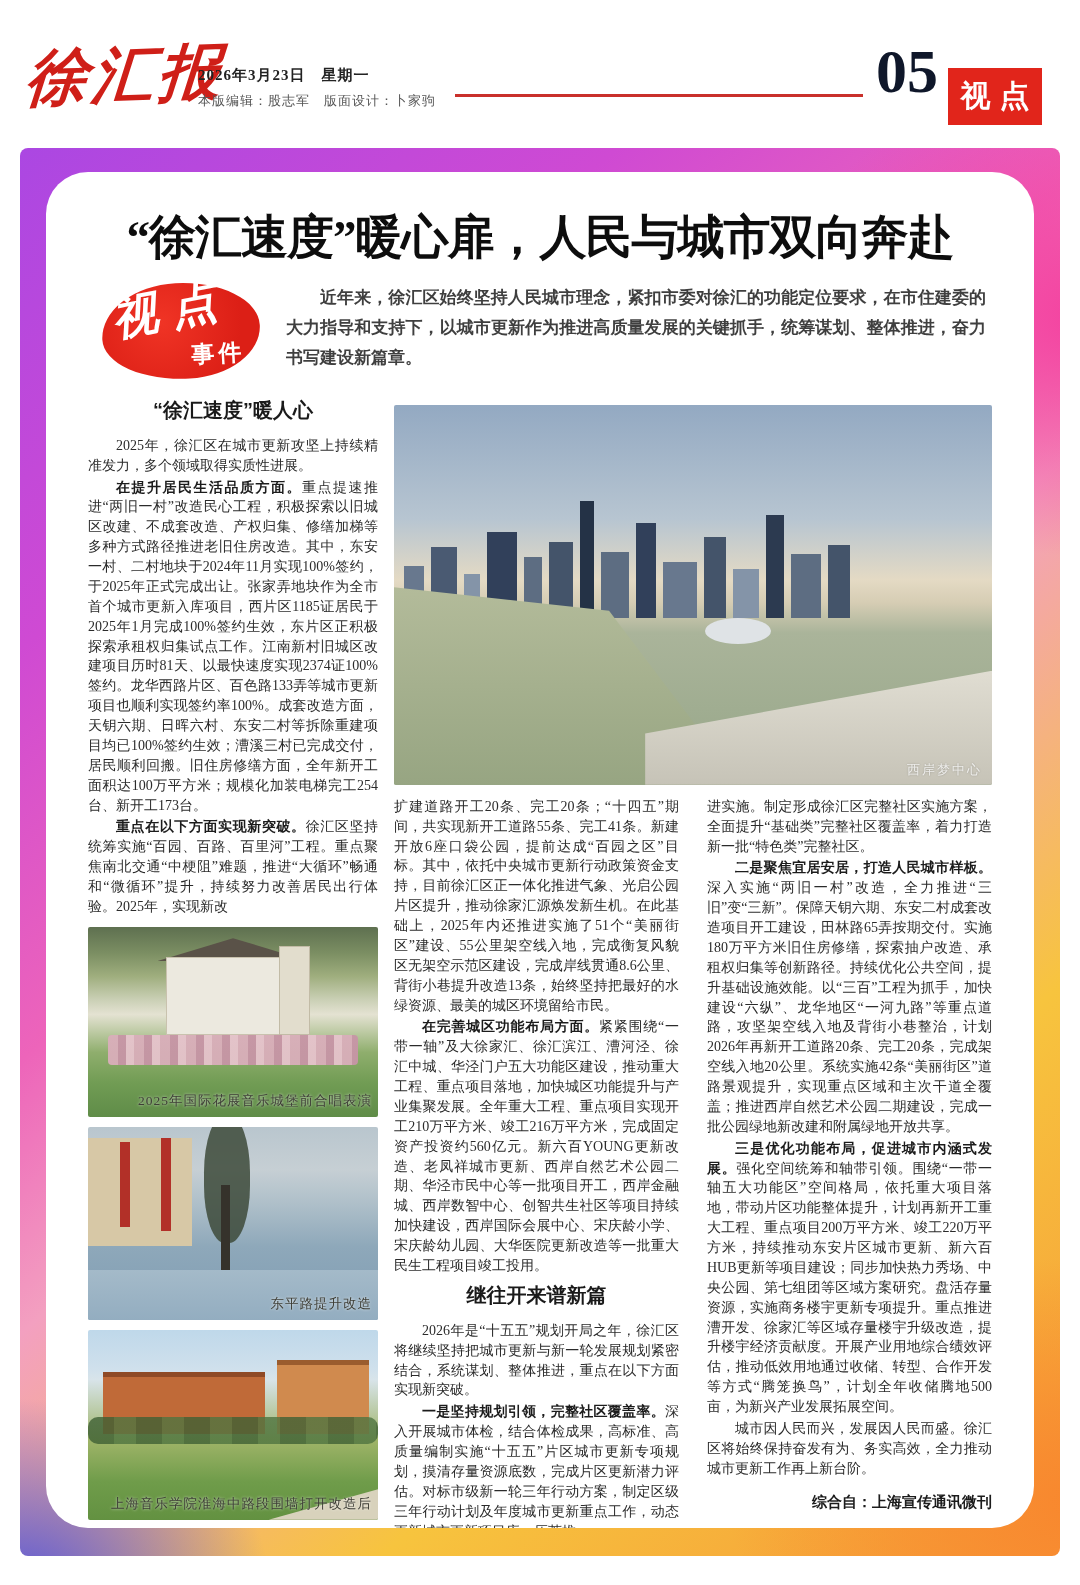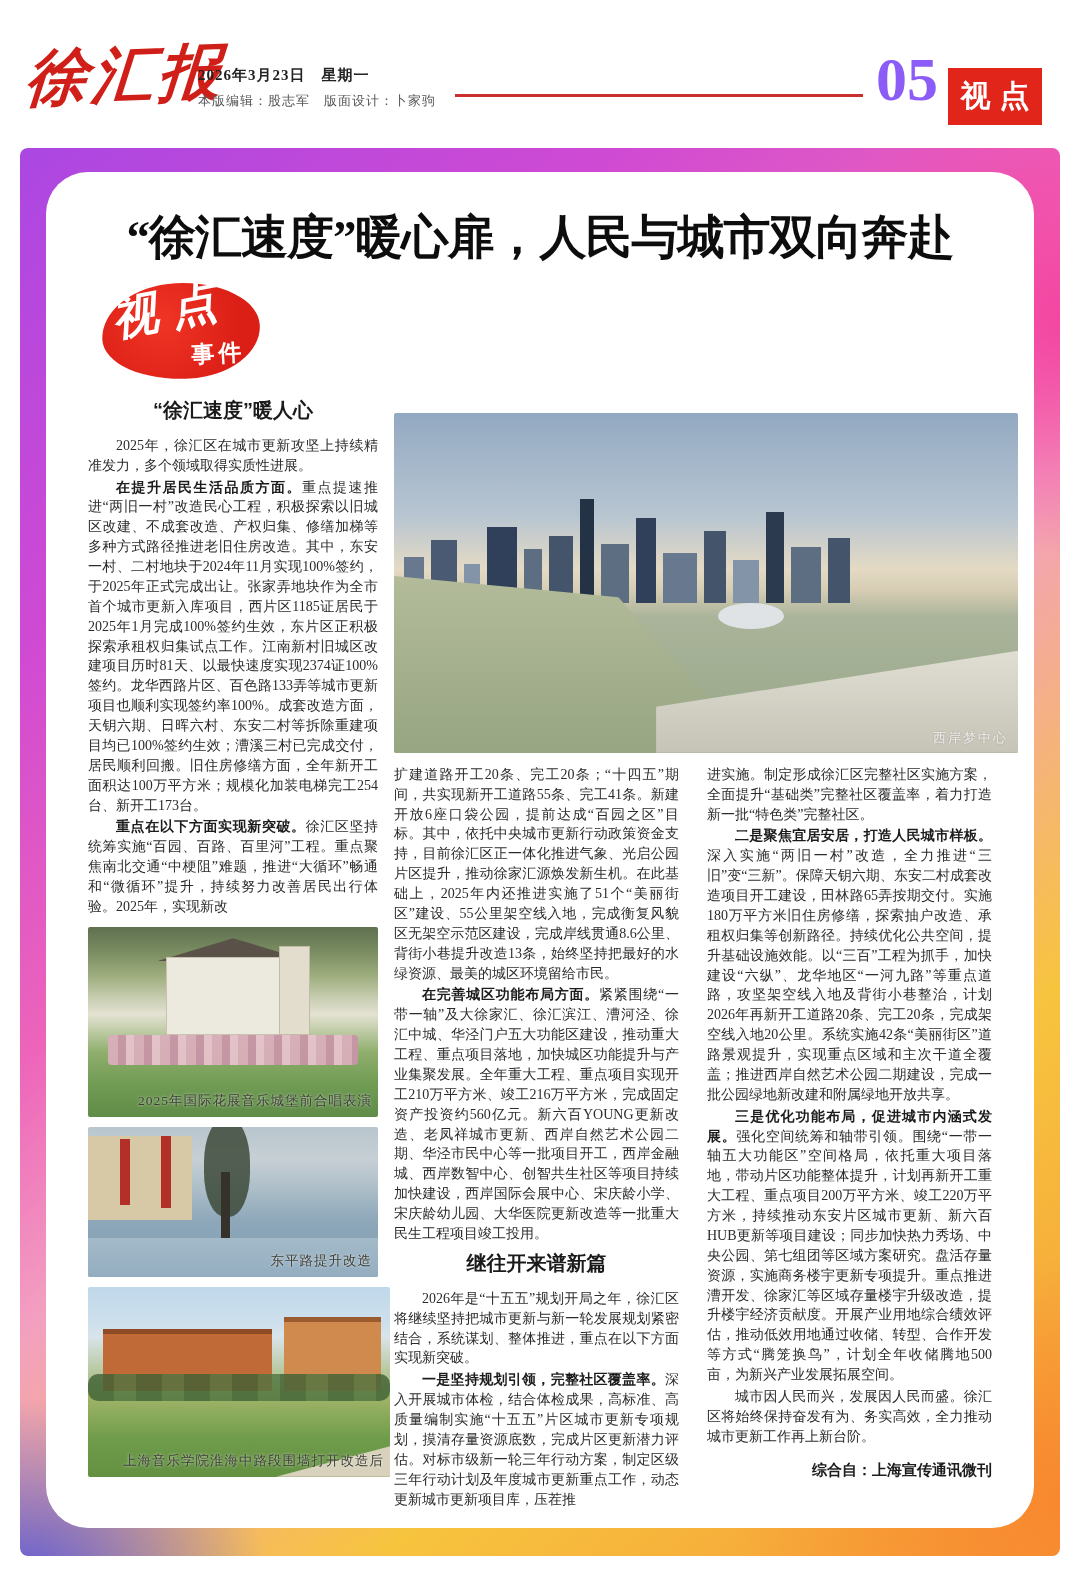--- a/index.html
+++ b/index.html
@@ -13,21 +13,21 @@
   .logo{
     position:absolute;left:26px;top:44px;font-size:62px;line-height:1;
     font-family:"DejaVu Serif",serif;font-weight:900;font-style:italic;
     color:#cf1f18;letter-spacing:4px;transform:skewX(-6deg) rotate(-2deg);
     white-space:nowrap;
   }
   .mast-meta{position:absolute;left:198px;top:66px;}
   .mast-date{font-family:"Liberation Serif",serif;font-weight:700;font-size:15px;color:#222;letter-spacing:1px;}
   .mast-editors{font-family:"Liberation Sans",sans-serif;font-size:13px;color:#555;margin-top:7px;letter-spacing:1px;}
   .mast-rule{position:absolute;left:455px;top:94px;width:408px;height:3px;background:#c9302b;}
-  .pagenum{position:absolute;left:876px;top:48px;font-size:62px;line-height:1;font-weight:900;font-family:"Liberation Serif",serif;color:#8b5cf6;}
+  .pagenum{position:absolute;left:876px;top:40px;font-size:62px;line-height:1;font-weight:900;font-family:"Liberation Serif",serif;color:#0f172a;}
   .section-badge{
     position:absolute;left:948px;top:68px;width:94px;height:57px;background:#e1251b;
     color:#fff;font-family:"Liberation Sans",sans-serif;font-weight:800;font-size:30px;
     display:flex;align-items:center;justify-content:center;letter-spacing:9px;text-indent:9px;
   }
   
   .frame{
     position:absolute;left:20px;top:148px;width:1040px;height:1408px;border-radius:8px;
     background:
       radial-gradient(430px 320px at 0% 102%, #5c5ad6 0%, rgba(92,90,214,0) 58%),
@@ -77,23 +77,22 @@
   .lead{font-family:"Liberation Sans",sans-serif;font-weight:800;color:#1c1c1c;}
   
   .photo{position:relative;width:100%;overflow:hidden;border-radius:2px;margin-top:10px;}
   .caption{
     position:absolute;right:6px;bottom:7px;font-size:13.5px;color:#3e3e36;
     font-family:"Liberation Serif",serif;text-shadow:0 0 3px rgba(255,255,255,.75);
     letter-spacing:1px;white-space:nowrap;
   }
   
   .photo-main{
-    height:340px;margin:20px 0 12px;
+    height:380px;margin:12px 0 12px;
     background:linear-gradient(180deg,#93a9c2 0%,#b7c5d1 30%,#e4dac4 46%,#d6cdb4 52%,#aab49a 60%,#96a688 100%);
-    padding-left:26px;
   }
   .skyline{position:absolute;left:0;right:0;top:24%;height:32%;display:flex;align-items:flex-end;gap:7px;padding:0 10px;}
   .skyline div{flex:none;}
   .water{
     position:absolute;left:0;bottom:0;width:58%;height:52%;
     background:linear-gradient(180deg,#b3bb9a,#97a582);
     clip-path:polygon(0 0,62% 12%,100% 100%,0 100%);
   }
   .promenade{
     position:absolute;right:0;bottom:0;width:58%;height:30%;
@@ -111,33 +110,32 @@
     background:linear-gradient(180deg,#5e7050 0%,#7c8f63 14%,#9fae7e 26%,#c9cfb4 38%,#e4e2d2 46%,#8fae6d 66%,#719c54 82%,#5f8c48 100%);
   }
   .castle-body{position:absolute;left:27%;top:16%;width:46%;height:40%;background:#ece9df;border:1px solid #c9c2ae;}
   .castle-roof{position:absolute;left:24%;top:6%;width:52%;height:12%;background:#5a5248;clip-path:polygon(0 100%,50% 0,100% 100%);}
   .castle-tower{position:absolute;left:66%;top:10%;width:10%;height:46%;background:#e2ddcd;border:1px solid #c2bba6;}
   .chorus{
     position:absolute;left:7%;right:7%;top:57%;height:16%;border-radius:4px;opacity:.95;
     background:repeating-linear-gradient(90deg,#d9aeba 0 10px,#c795a6 10px 18px,#e6c3cc 18px 26px);
   }
   .photo-street{
-    height:150px;
+    height:193px;
     background:linear-gradient(180deg,#b9c6ce 0%,#c6cfd4 22%,#aebfc9 40%,#8ea8ba 62%,#7f9cb2 100%);
   }
   .street-bld{position:absolute;left:0;top:6%;width:36%;height:56%;background:#d7c8a6;}
   .street-banner1{position:absolute;left:11%;top:8%;width:3.5%;height:44%;background:#b23028;}
   .street-banner2{position:absolute;left:25%;top:6%;width:3.5%;height:48%;background:#b23028;}
   .street-tree{position:absolute;left:40%;top:-6%;width:16%;height:66%;background:#3d4a3a;border-radius:45%;opacity:.85;}
   .street-trunk{position:absolute;left:46%;top:30%;width:3%;height:48%;background:#35322b;}
   .street-road{position:absolute;left:0;bottom:0;width:100%;height:26%;background:linear-gradient(180deg,#a4bac9,#93adc0);}
   .photo-campus{
     height:190px;
     background:linear-gradient(180deg,#bfd8ea 0%,#cfe0ec 20%,#d8e4ea 26%,#9fb468 58%,#6f9c4a 80%,#639141 100%);
-    padding-left:12px;
   }
   .campus-bld-a{position:absolute;left:5%;top:22%;width:56%;height:30%;background:#c06a38;border-top:5px solid #8f4a26;}
   .campus-bld-b{position:absolute;right:3%;top:16%;width:32%;height:36%;background:#d08a4e;border-top:5px solid #9a5c2e;}
   .campus-trees{
     position:absolute;left:0;right:0;top:46%;height:14%;opacity:.8;
     background:repeating-linear-gradient(90deg,#3e6034 0 26px,#4f7440 26px 48px);
     border-radius:10px;
   }
   .campus-path{position:absolute;right:0;bottom:0;width:46%;height:16%;background:#d8d2bc;clip-path:polygon(18% 100%,100% 0,100% 100%);}
   
@@ -165,20 +163,21 @@
 <div class="frame">
   <div class="panel">
 
     <h1 class="headline">“徐汇速度”暖心扉，人民与城市双向奔赴</h1>
 
     <div class="intro-row">
       <div class="stamp">
         <span class="stamp-main">视点</span>
         <span class="stamp-sub">事件</span>
       </div>
+      <p class="intro-text">近年来，徐汇区始终坚持人民城市理念，紧扣市委对徐汇的功能定位要求，在市住建委的大力指导和支持下，以城市更新作为推进高质量发展的关键抓手，统筹谋划、整体推进，奋力书写建设新篇章。</p>
     </div>
 
     <div class="article">
 
       <div class="col-left">
         <div class="subhead">“徐汇速度”暖人心</div>
 
         <p class="body-p">
           <span class="lead"></span><span>2025年，徐汇区在城市更新攻坚上持续精准发力，多个领域取得实质性进展。</span>
         </p>

